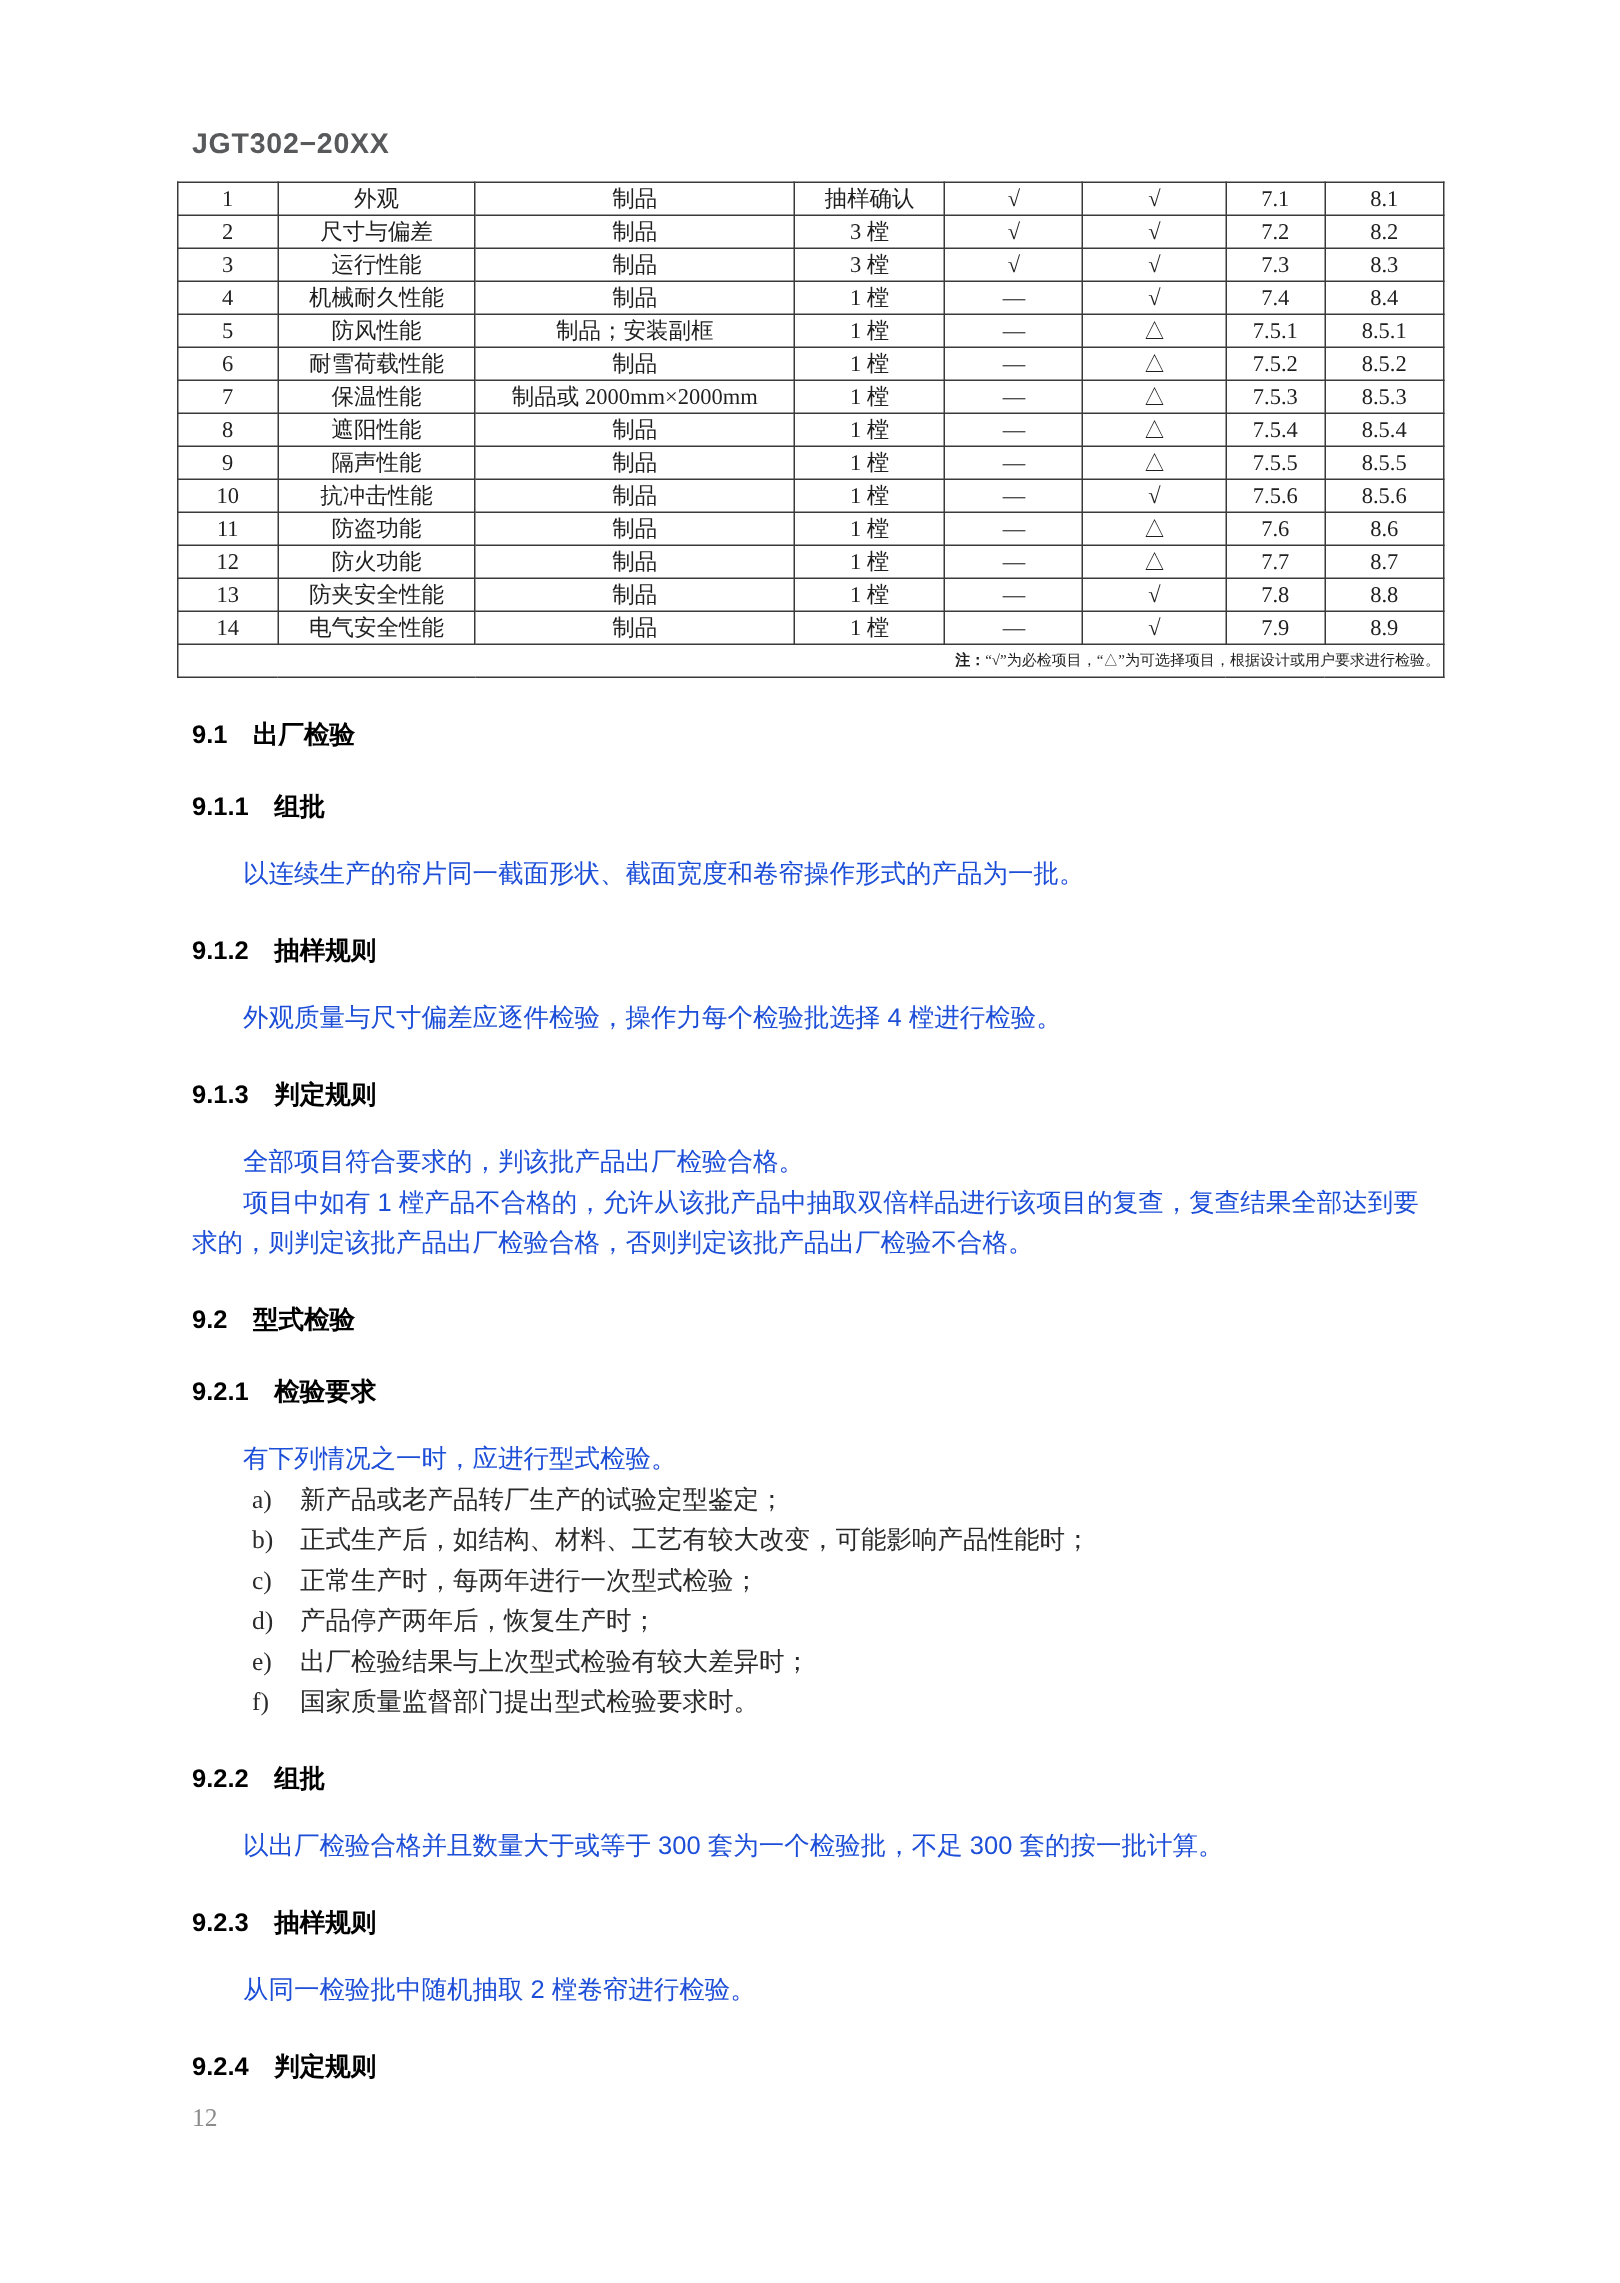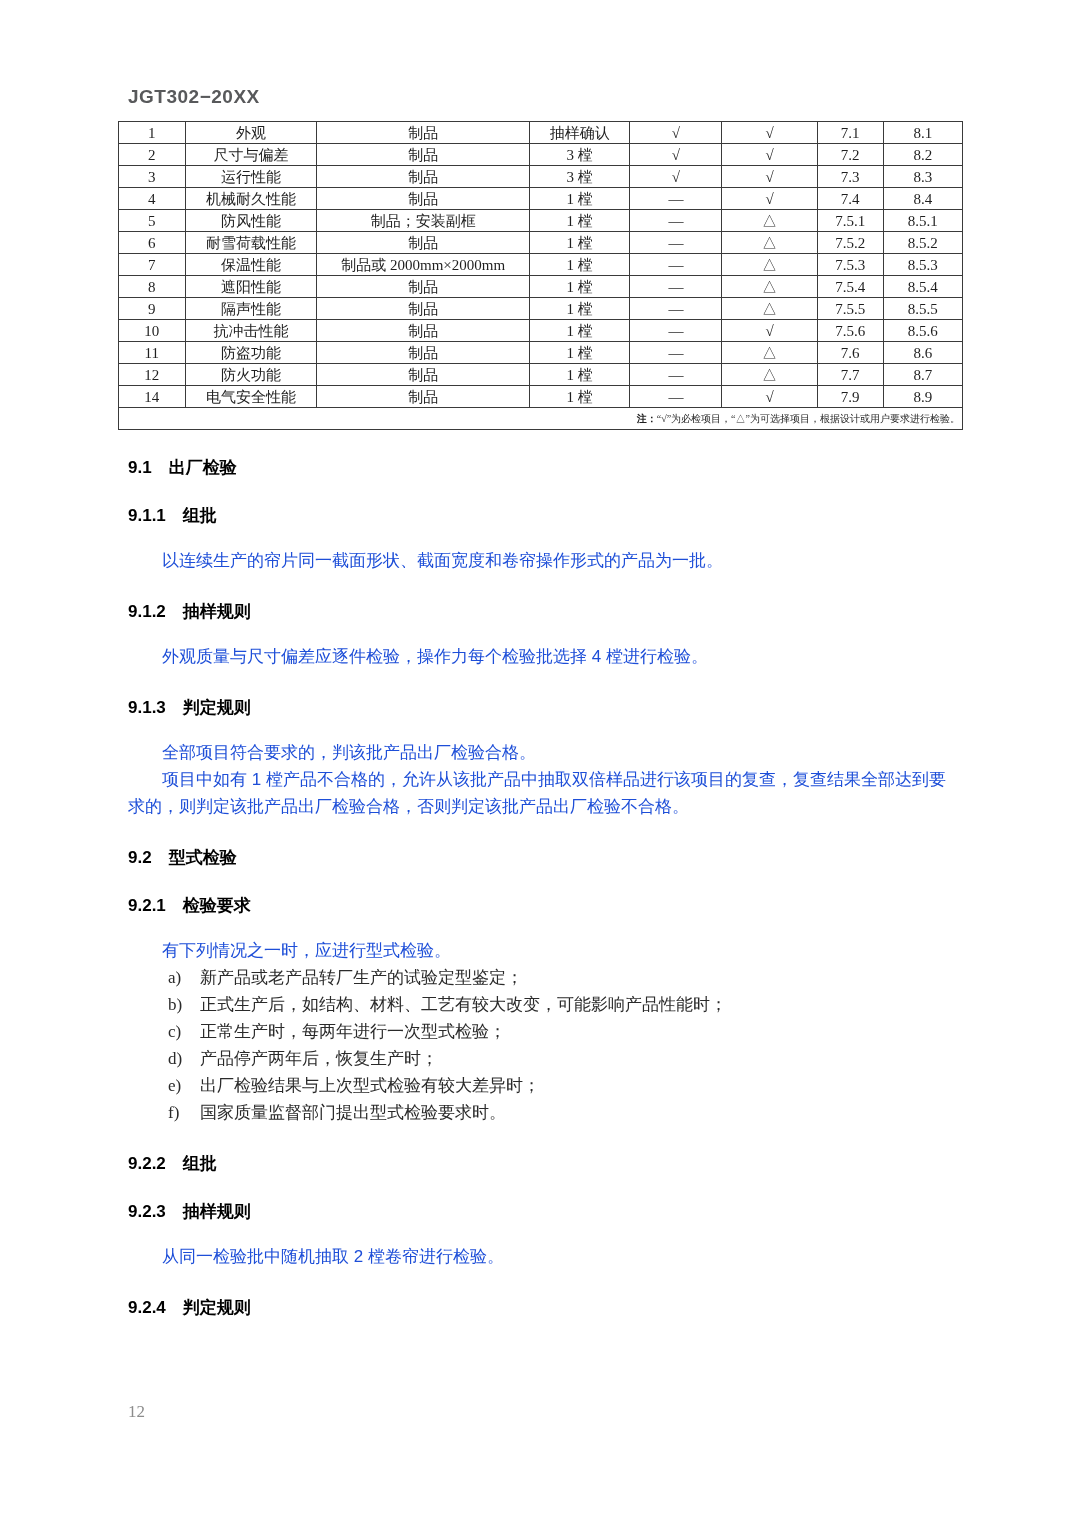--- a/index.html
+++ b/index.html
@@ -219,20 +219,30 @@
           <td>12</td>
           <td>防火功能</td>
           <td>制品</td>
           <td>1 樘</td>
           <td>—</td>
           <td>△</td>
           <td>7.7</td>
           <td>8.7</td>
         </tr>
         <tr>
+          <td>13</td>
+          <td>防夹安全性能</td>
+          <td>制品</td>
+          <td>1 樘</td>
+          <td>—</td>
+          <td>√</td>
+          <td>7.8</td>
+          <td>8.8</td>
+        </tr>
+        <tr>
           <td>14</td>
           <td>电气安全性能</td>
           <td>制品</td>
           <td>1 樘</td>
           <td>—</td>
           <td>√</td>
           <td>7.9</td>
           <td>8.9</td>
         </tr>
       </tbody>
@@ -280,20 +290,21 @@
         <span class="li-label">e)</span>
         <span class="li-text">出厂检验结果与上次型式检验有较大差异时；</span>
       </div>
     <div class="list-item">
         <span class="li-label">f)</span>
         <span class="li-text">国家质量监督部门提出型式检验要求时。</span>
       </div>
   </div>
 
   <h3 class="sec-h"><span class="sec-num">9.2.2</span><span class="sec-title">组批</span></h3>
+  <p class="body">以出厂检验合格并且数量大于或等于 300 套为一个检验批，不足 300 套的按一批计算。</p>
 
   <h3 class="sec-h"><span class="sec-num">9.2.3</span><span class="sec-title">抽样规则</span></h3>
   <p class="body">从同一检验批中随机抽取 2 樘卷帘进行检验。</p>
 
   <h3 class="sec-h"><span class="sec-num">9.2.4</span><span class="sec-title">判定规则</span></h3>
 
   <div class="page-number">12</div>
 </div>
 
 </body></html>

